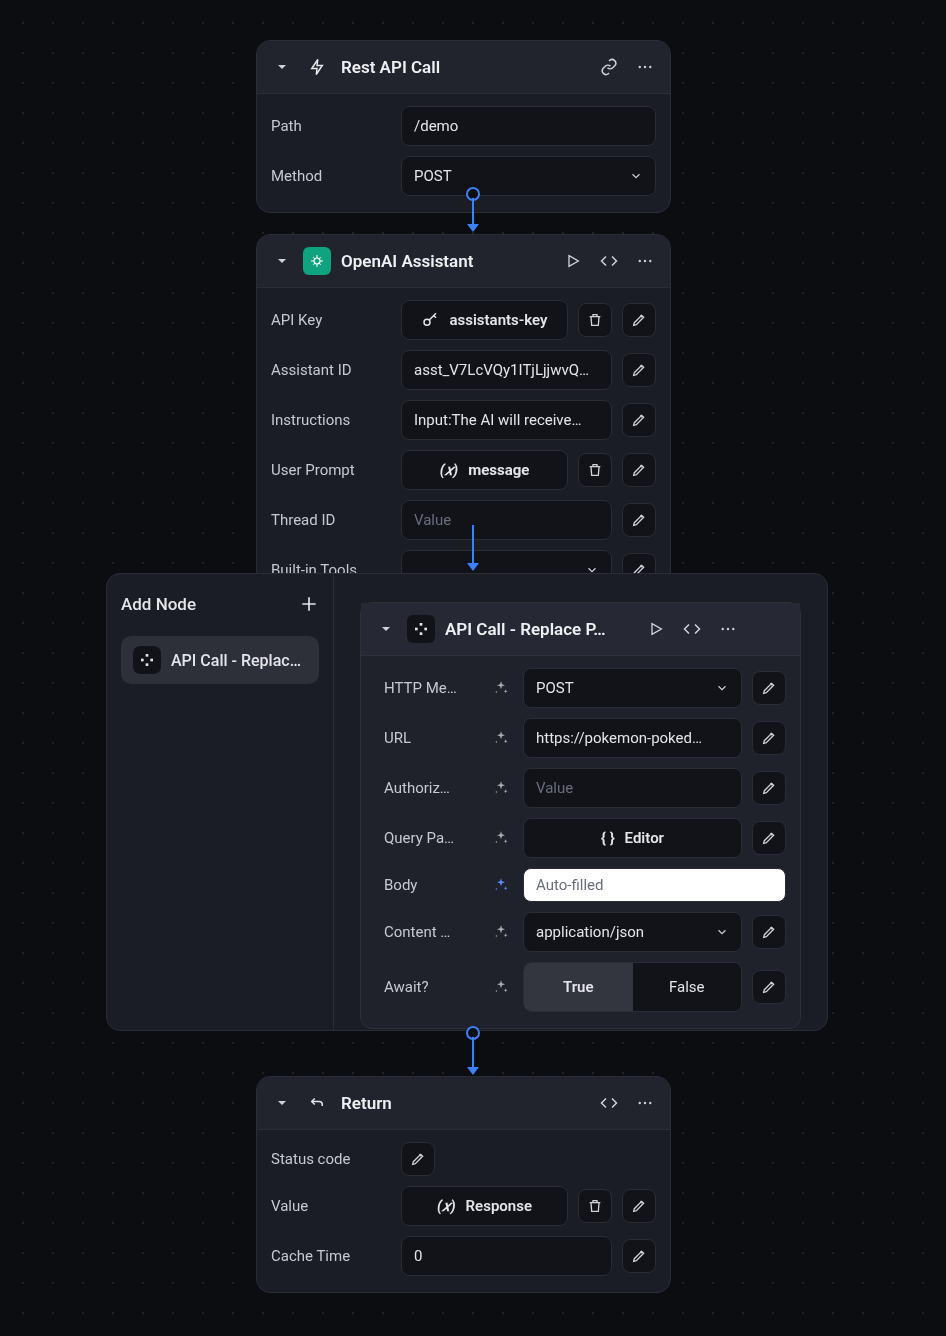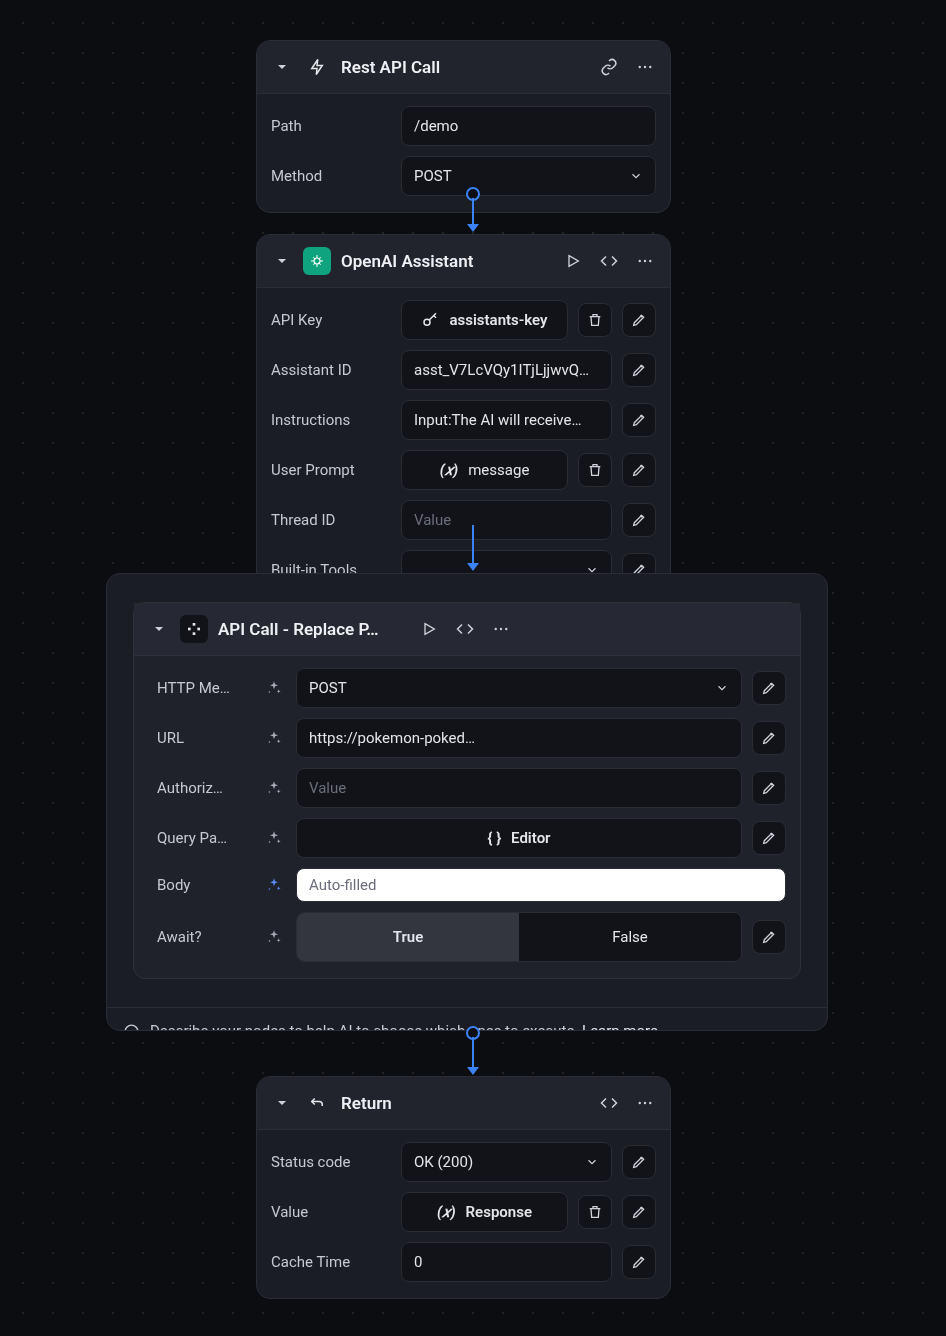--- a/index.html
+++ b/index.html
@@ -397,21 +397,21 @@
         <div class="small-btn">
           <svg width="16" height="16" viewBox="0 0 24 24" fill="none" stroke="#cfd2da" stroke-width="2">
               <path d="M4 20l4-1 11-11-3-3L5 16l-1 4zM14 5l3 3"></path>
             </svg>
         </div>
       </div>
       <div class="row">
         <span class="label">User Prompt</span>
         <div class="input-box center">
           <span style="font-style:italic;font-weight:700;">(𝑥)</span>
-          <span style="font-weight:400;">message</span>
+          <span style="font-weight:700;">message</span>
         </div>
         <div class="small-btn">
           <svg width="16" height="16" viewBox="0 0 24 24" fill="none" stroke="#cfd2da" stroke-width="2">
               <path d="M4 7h16M9 7V4h6v3M6 7l1 13h10l1-13"></path>
             </svg>
         </div>
         <div class="small-btn">
           <svg width="16" height="16" viewBox="0 0 24 24" fill="none" stroke="#cfd2da" stroke-width="2">
               <path d="M4 20l4-1 11-11-3-3L5 16l-1 4zM14 5l3 3"></path>
             </svg>
@@ -445,20 +445,39 @@
         </div>
       </div>
     </div>
   </div>
 
   <div class="arrow" style="top:525px; height:38px;"></div>
   <div class="arrow-head" style="top:563px;"></div>
 
   <div class="node container-node" style="left:106px; top:573px; width:722px; height:458px;">
     <div class="container-top">
+      <div class="sidebar">
+        <div class="add-node">
+          <span>Add Node</span>
+          <svg width="20" height="20" viewBox="0 0 24 24" fill="none" stroke="#e4e5e9" stroke-width="2">
+              <path d="M12 4v16M4 12h16"></path>
+            </svg>
+        </div>
+        <div class="side-item">
+          <span class="side-item-icon">
+            <svg width="16" height="16" viewBox="0 0 24 24" fill="#e4e5e9">
+                <rect x="10" y="3" width="4" height="4"></rect>
+                <rect x="3" y="10" width="4" height="4"></rect>
+                <rect x="17" y="10" width="4" height="4"></rect>
+                <rect x="10" y="17" width="4" height="4"></rect>
+              </svg>
+          </span>
+          <span class="side-item-label">API Call - Replac…</span>
+        </div>
+      </div>
       <div class="inner-main">
         <div class="inner-card">
           <div class="node-header">
             <span class="caret hbtn">
               <svg width="10" height="10" viewBox="0 0 10 10">
                   <path d="M1 3 L5 7 L9 3" fill="#cfd2da"></path>
                 </svg>
             </span>
             <span class="node-icon" style="background:#121318;">
               <svg width="16" height="16" viewBox="0 0 24 24" fill="#e4e5e9">
@@ -565,20 +584,41 @@
               <span class="sparkle blue">
                   <svg width="16" height="16" viewBox="0 0 24 24" fill="currentColor">
                     <path d="M12 2l1.5 4.5L18 8l-4.5 1.5L12 14l-1.5-4.5L6 8l4.5-1.5zM19 14l.8 2.2L22 17l-2.2.8L19 20l-.8-2.2L16 17l2.2-.8zM5 16l.6 1.6L7 18l-1.4.4L5 20l-.6-1.6L3 18l1.4-.4z"></path>
                   </svg>
                 </span>
               <div class="auto-filled" style="flex:1;">
                   <span>Auto-filled</span>
                 </div>
             </div>
             <div class="row">
+              <span class="label label-narrow">Content …</span>
+              <span class="sparkle">
+                  <svg width="16" height="16" viewBox="0 0 24 24" fill="currentColor">
+                    <path d="M12 2l1.5 4.5L18 8l-4.5 1.5L12 14l-1.5-4.5L6 8l4.5-1.5zM19 14l.8 2.2L22 17l-2.2.8L19 20l-.8-2.2L16 17l2.2-.8zM5 16l.6 1.6L7 18l-1.4.4L5 20l-.6-1.6L3 18l1.4-.4z"></path>
+                  </svg>
+                </span>
+              <div class="input-box select-box">
+                <span>application/json</span>
+                <span class="chev-down">
+                    <svg width="14" height="14" viewBox="0 0 24 24" fill="none" stroke="#cfd2da" stroke-width="2">
+                      <path d="M6 9l6 6 6-6"></path>
+                    </svg>
+                  </span>
+              </div>
+              <div class="small-btn">
+                  <svg width="16" height="16" viewBox="0 0 24 24" fill="none" stroke="#cfd2da" stroke-width="2">
+                    <path d="M4 20l4-1 11-11-3-3L5 16l-1 4zM14 5l3 3"></path>
+                  </svg>
+                </div>
+            </div>
+            <div class="row">
               <span class="label label-narrow">Await?</span>
               <span class="sparkle">
                   <svg width="16" height="16" viewBox="0 0 24 24" fill="currentColor">
                     <path d="M12 2l1.5 4.5L18 8l-4.5 1.5L12 14l-1.5-4.5L6 8l4.5-1.5zM19 14l.8 2.2L22 17l-2.2.8L19 20l-.8-2.2L16 17l2.2-.8zM5 16l.6 1.6L7 18l-1.4.4L5 20l-.6-1.6L3 18l1.4-.4z"></path>
                   </svg>
                 </span>
               <div class="toggle-group">
                 <div class="toggle-btn active">True</div>
                 <div class="toggle-btn">False</div>
               </div>
@@ -632,28 +672,20 @@
               <circle cx="5" cy="12" r="1.6"></circle>
               <circle cx="12" cy="12" r="1.6"></circle>
               <circle cx="19" cy="12" r="1.6"></circle>
             </svg>
         </span>
       </div>
     </div>
     <div class="node-body">
       <div class="row">
         <span class="label">Status code</span>
-        <div class="input-box select-box">
-          <span>OK (200)</span>
-          <span class="chev-down">
-              <svg width="14" height="14" viewBox="0 0 24 24" fill="none" stroke="#cfd2da" stroke-width="2">
-                <path d="M6 9l6 6 6-6"></path>
-              </svg>
-            </span>
-        </div>
         <div class="small-btn">
             <svg width="16" height="16" viewBox="0 0 24 24" fill="none" stroke="#cfd2da" stroke-width="2">
               <path d="M4 20l4-1 11-11-3-3L5 16l-1 4zM14 5l3 3"></path>
             </svg>
           </div>
       </div>
       <div class="row">
         <span class="label">Value</span>
         <div class="input-box center">
           <span style="font-style:italic;font-weight:700;">(𝑥)</span>

